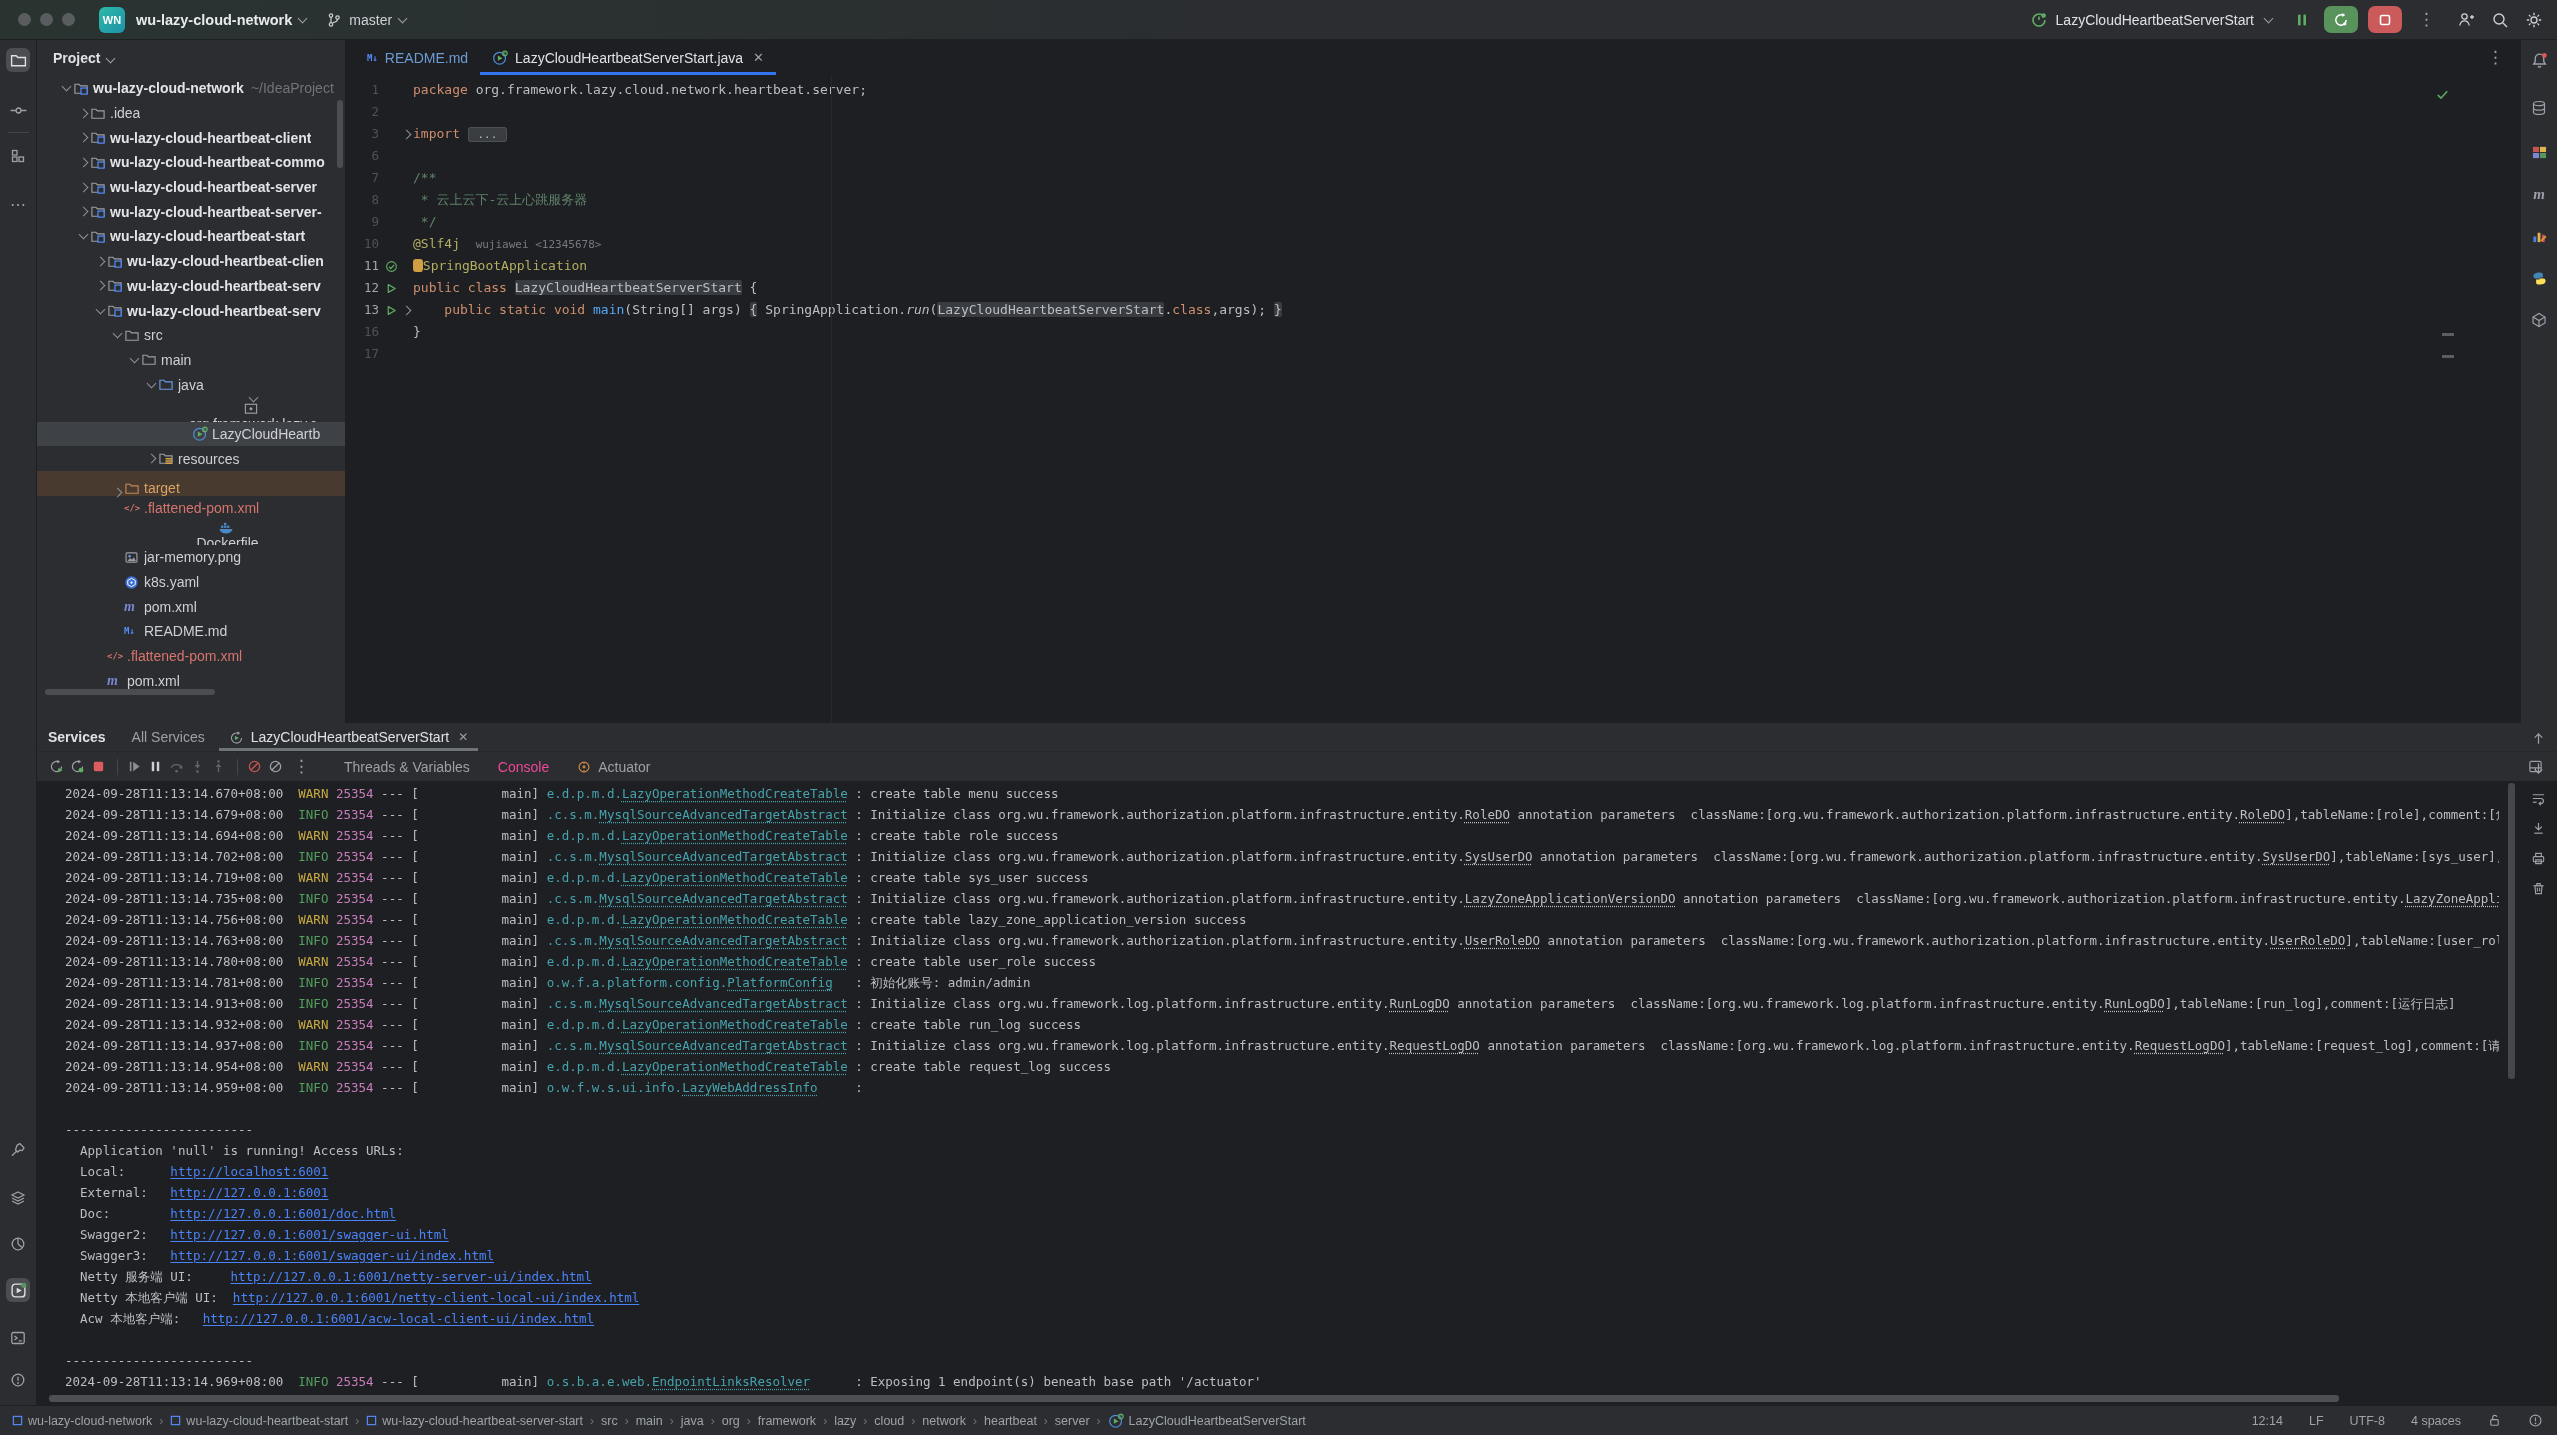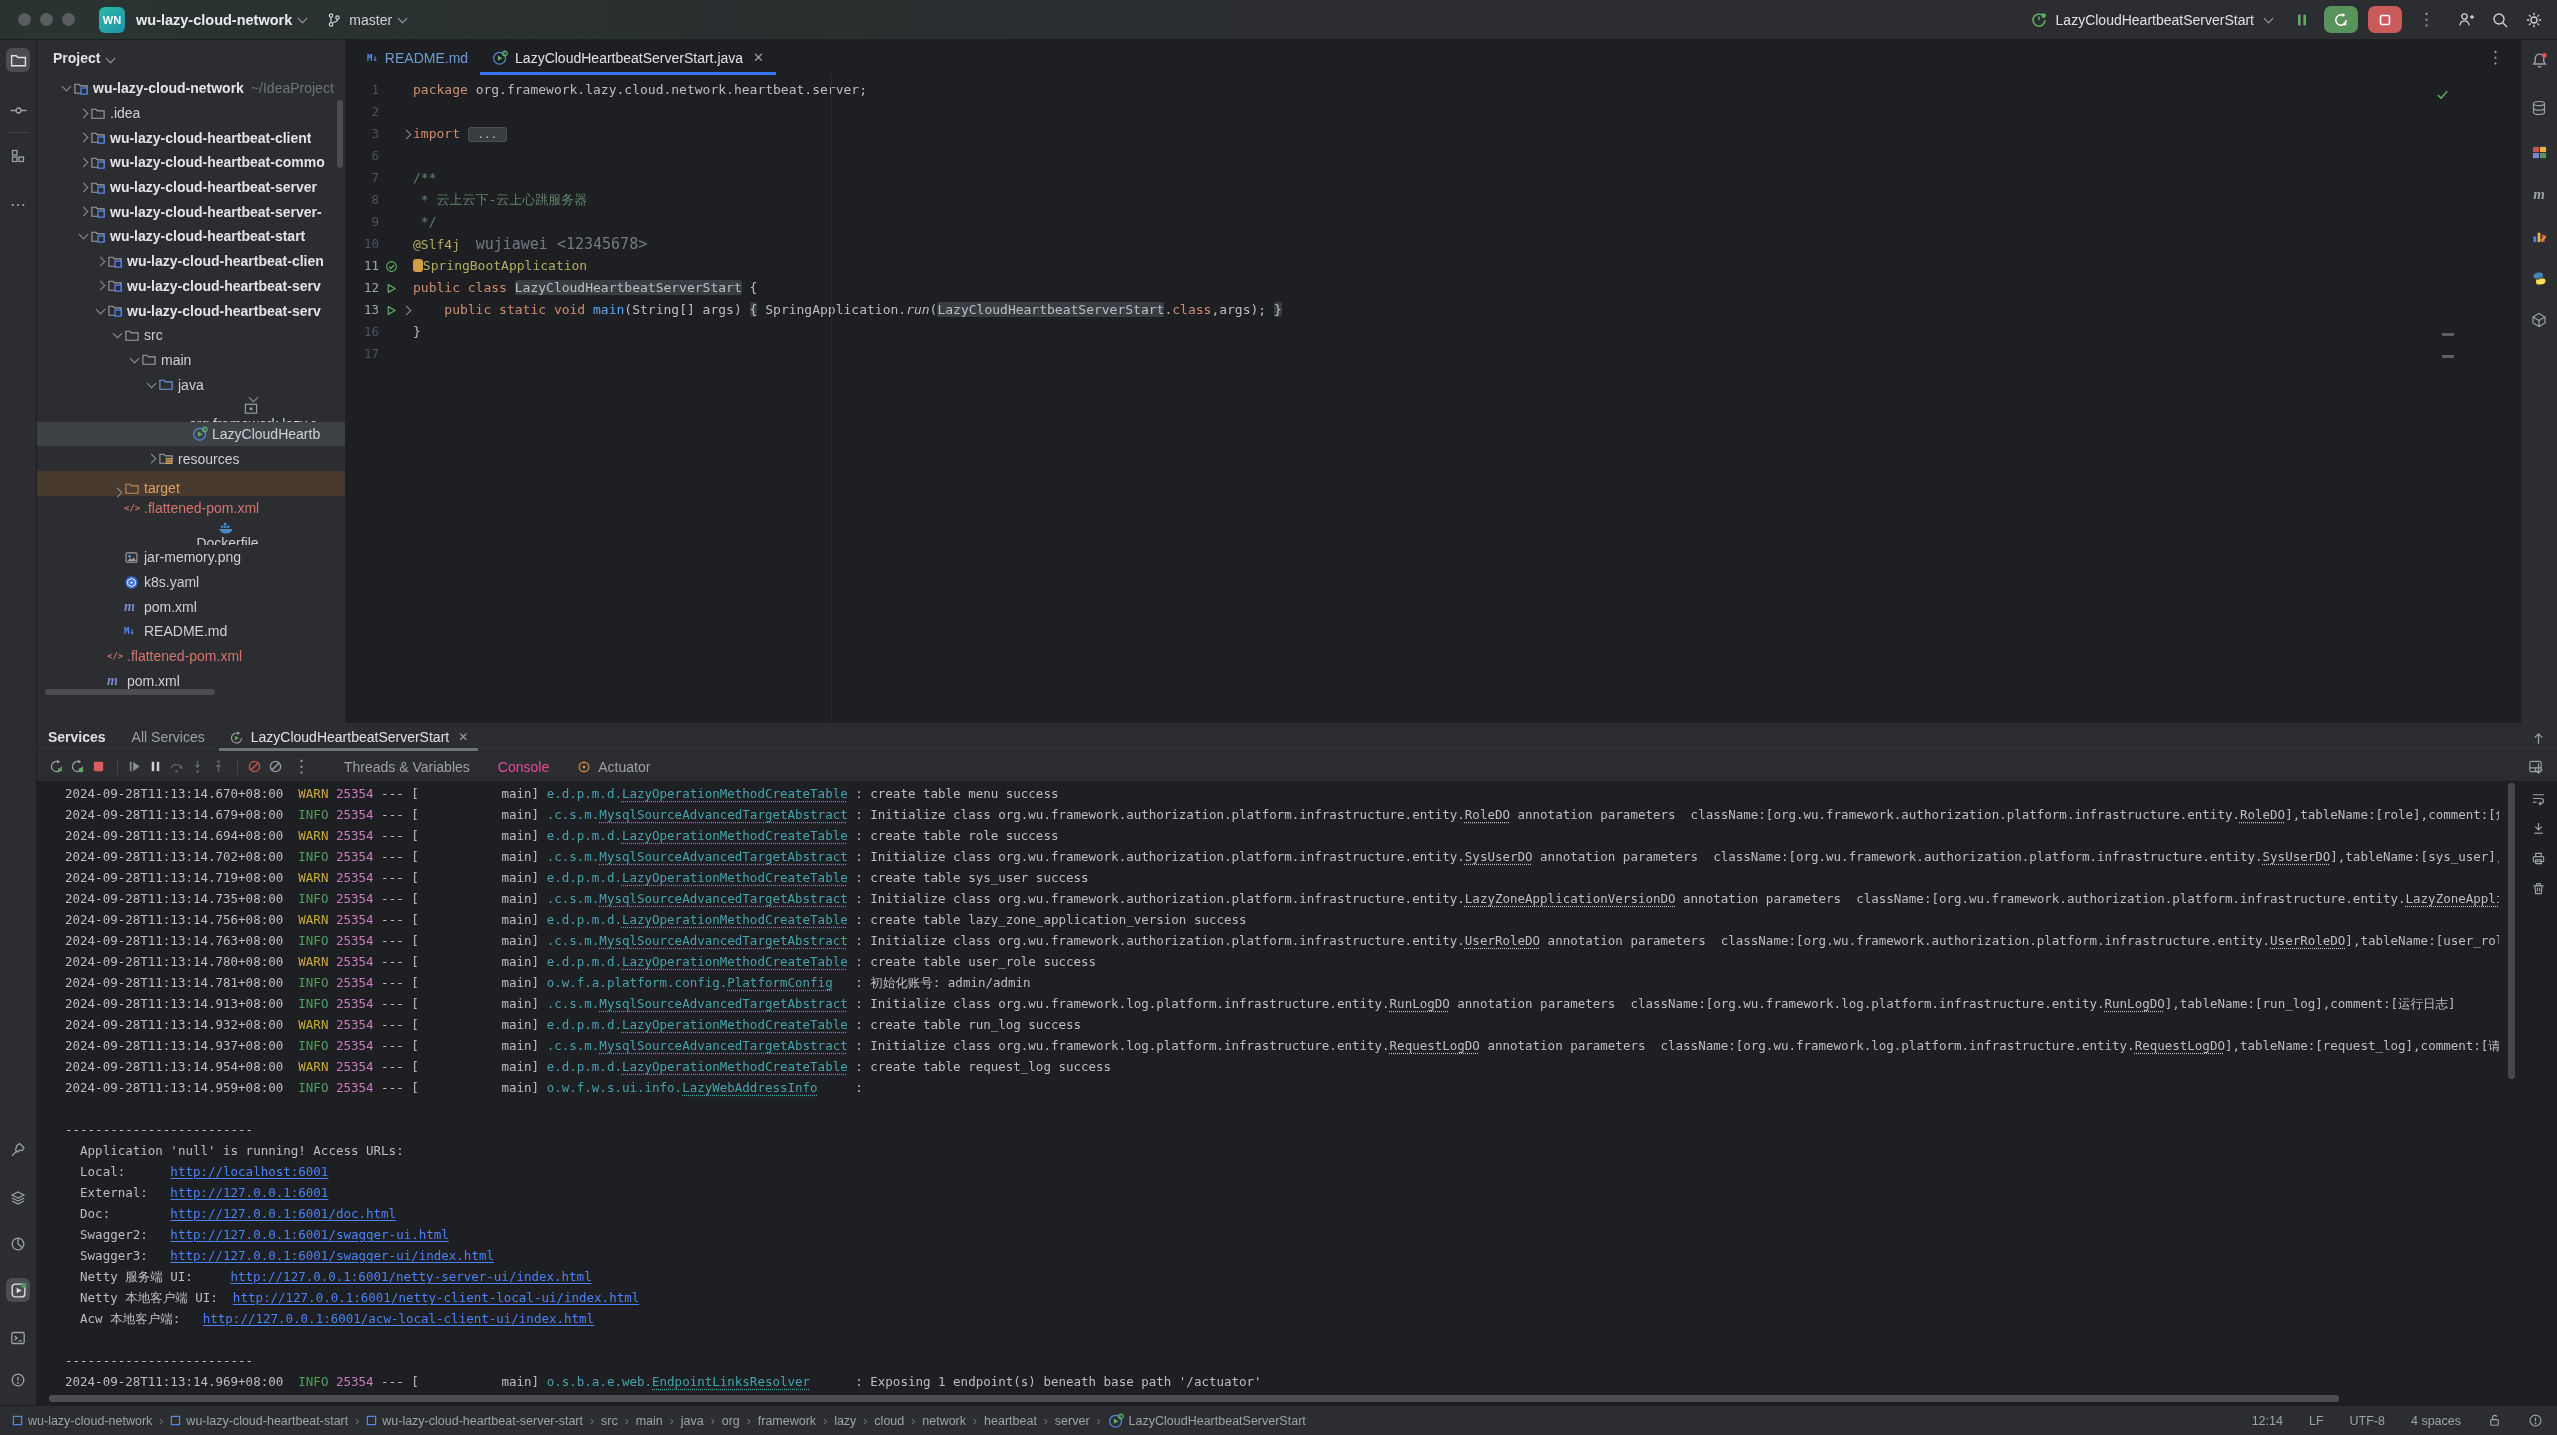--- a/index.html
+++ b/index.html
@@ -53,21 +53,21 @@
   #tabbar-right{position:absolute;right:10px;top:0;height:35px;display:flex;align-items:center;gap:12px;color:#9da0a8;}
   #editor{position:absolute;top:35px;left:0;right:0;bottom:0;font-family:"DejaVu Sans Mono",monospace;font-size:13px;line-height:22px;padding-top:4px;overflow:hidden;}
   .eline{display:flex;height:22px;white-space:pre;}
   .gut{width:66px;flex:none;display:flex;align-items:center;}
   .gnum{width:32px;text-align:right;color:#4e525b;font-size:12.5px;flex:none;}
   .gnum.bright{color:#a1a5ad;}
   .gico{width:18px;height:16px;flex:none;margin-left:3px;display:flex;align-items:center;justify-content:center;}
   .gfold{width:12px;flex:none;display:flex;justify-content:center;}
   .code{color:#bcbec4;}
   .s-kw{color:#cf8e6d;}.s-id{color:#bcbec4;}.s-doc{color:#5f826b;}.s-ann{color:#b3ae60;}
-  .s-fn{color:#56a8f5;}.s-inlay{color:#757a82;font-size:15px;}
+  .s-fn{color:#56a8f5;}.s-inlay{color:#757a82;font-size:11px;}
   .s-hl{background:#393d41;border-radius:2px;}
   .s-fbr{background:#393d41;border-radius:2px;}
   .s-it{font-style:italic;}
   .s-fold{background:#3a3d40;border:1px solid #4d5054;border-radius:3px;padding:0 2px;font-size:11px;color:#bcbec4;}
   .s-bulb{display:inline-block;width:10px;height:13px;background:#d8a343;border-radius:3px;margin-right:-8px;vertical-align:-2px;opacity:.95;}
   #ed-guide{position:absolute;left:484px;top:0;bottom:0;width:1px;background:#27292c;}
   #ed-check{position:absolute;right:70px;top:12px;}
   .ed-mark{position:absolute;right:66px;width:12px;height:3px;background:#5a5d63;}
   
   #services{position:absolute;left:37px;top:723px;right:0;height:682px;background:#1e1f22;}

